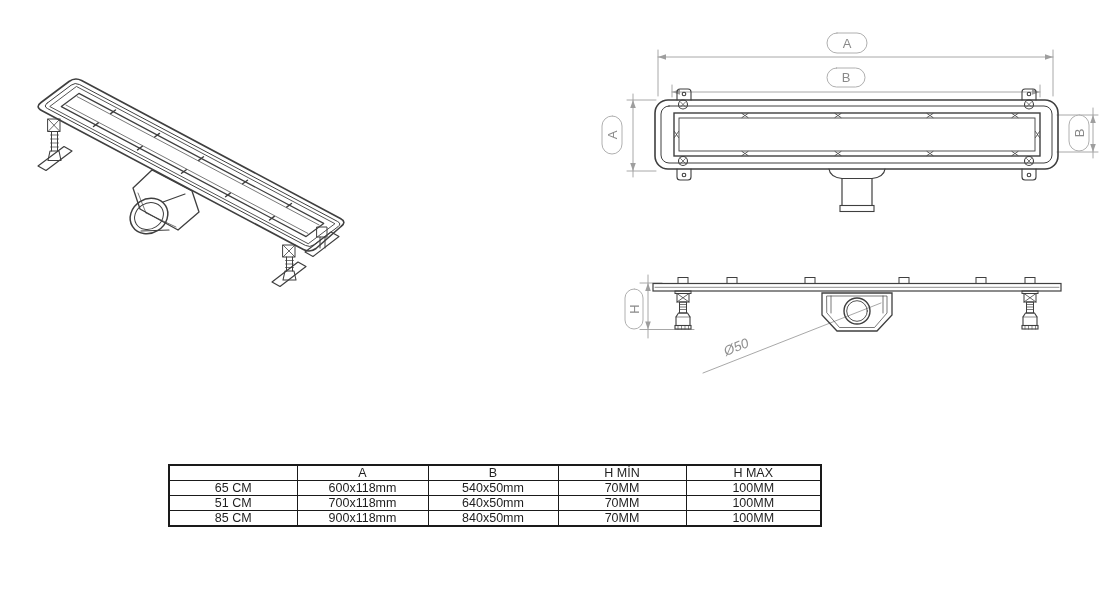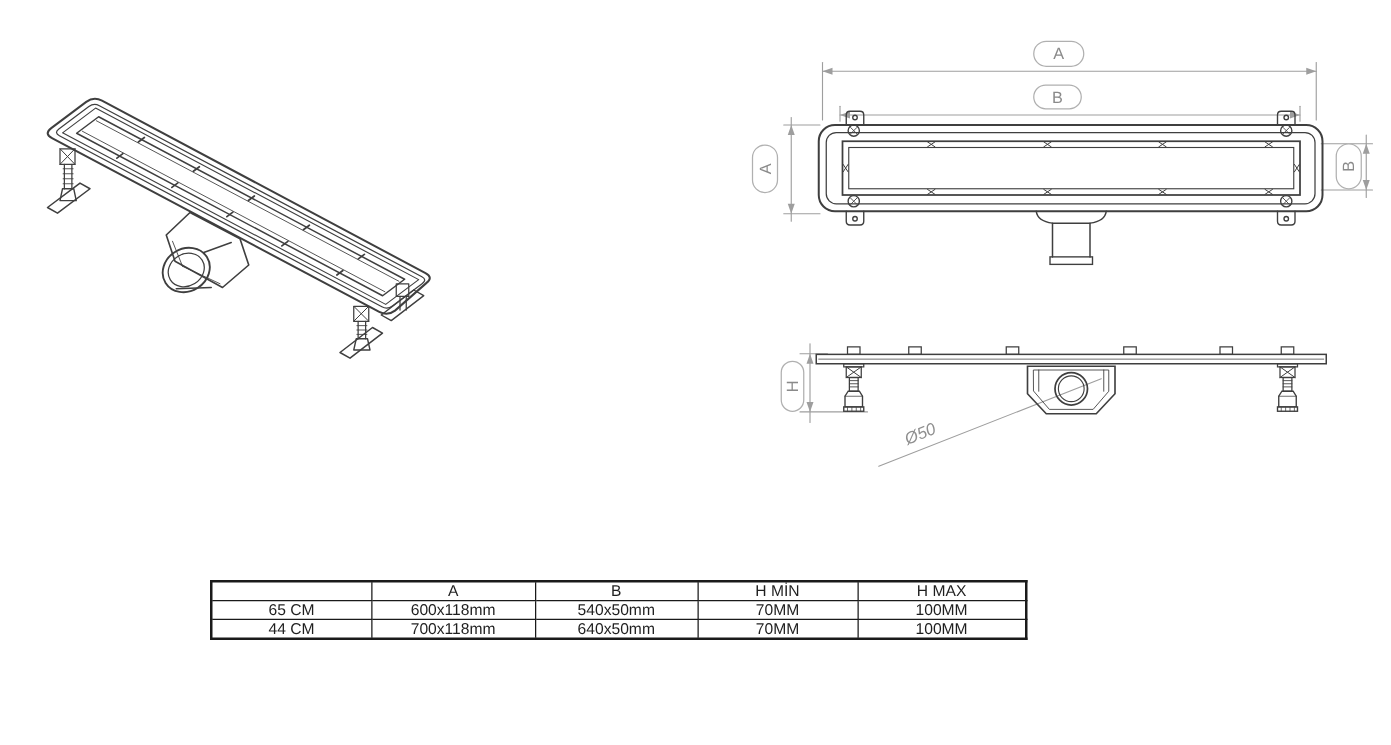--- a/index.html
+++ b/index.html
@@ -302,21 +302,28 @@
     </thead>
     <tbody>
       <tr>
         <td>65 CM</td>
         <td>600x118mm</td>
         <td>540x50mm</td>
         <td>70MM</td>
         <td>100MM</td>
       </tr>
       <tr>
-        <td>44 CM</td>
+        <td>51 CM</td>
         <td>700x118mm</td>
         <td>640x50mm</td>
+        <td>70MM</td>
+        <td>100MM</td>
+      </tr>
+      <tr>
+        <td>85 CM</td>
+        <td>900x118mm</td>
+        <td>840x50mm</td>
         <td>70MM</td>
         <td>100MM</td>
       </tr>
     </tbody>
   </table>
 </div>
 
 </body></html>

